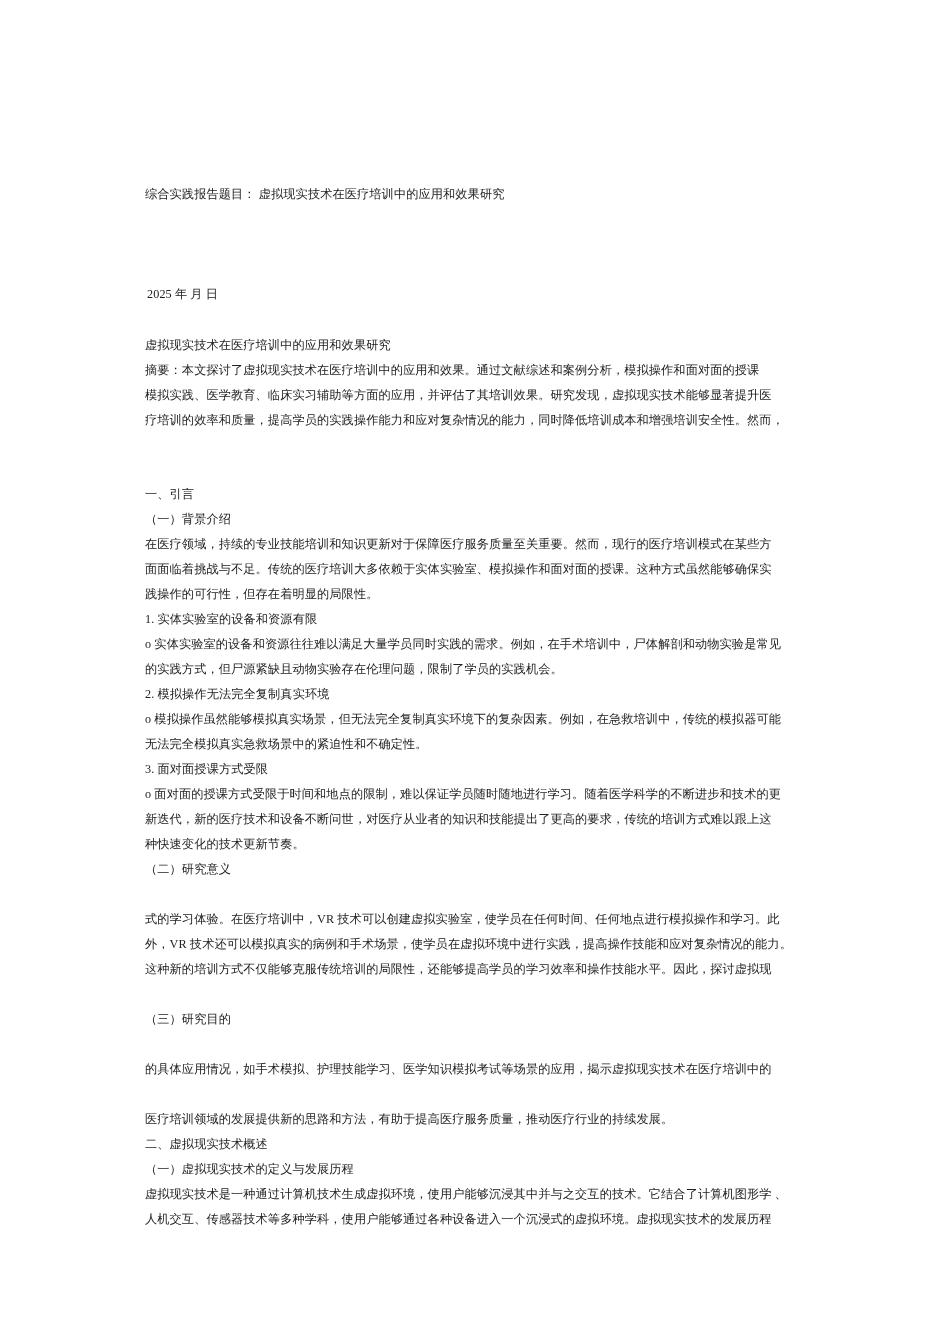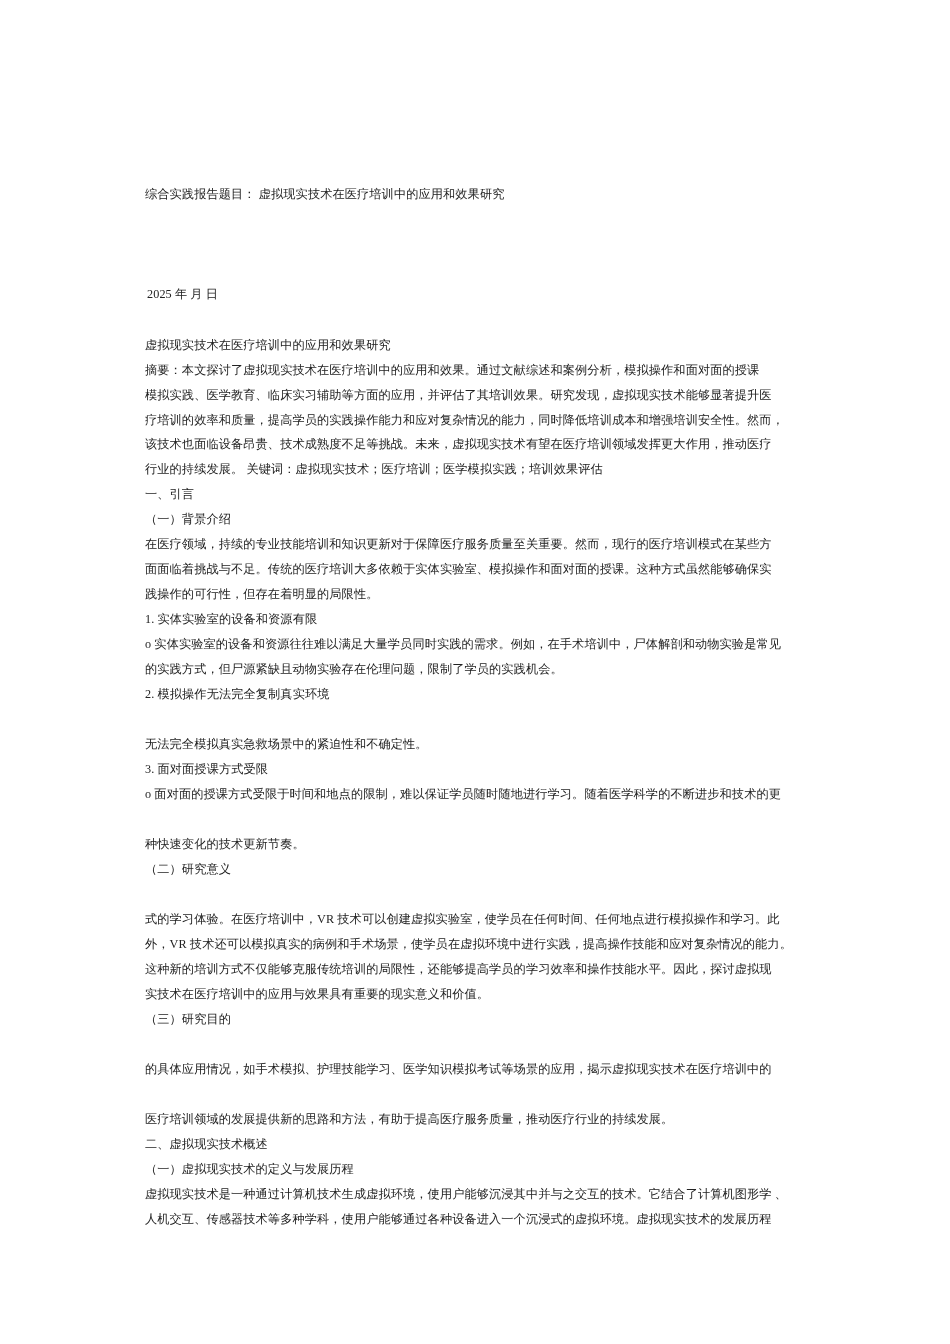--- a/index.html
+++ b/index.html
@@ -14,40 +14,39 @@
 <body>
 
 <div class="page">
   <div class="line title-line">综合实践报告题目：  虚拟现实技术在医疗培训中的应用和效果研究</div>
   <div class="line date-line">2025 年 月 日</div>
 
   <div class="line" style="top:319px">虚拟现实技术在医疗培训中的应用和效果研究</div>
   <div class="line" style="top:344px">摘要：本文探讨了虚拟现实技术在医疗培训中的应用和效果。通过文献综述和案例分析，模拟操作和面对面的授课</div>
   <div class="line" style="top:394px">疗培训的效率和质量，提高学员的实践操作能力和应对复杂情况的能力，同时降低培训成本和增强培训安全性。然而，</div>
   <div class="line" style="top:369px">模拟实践、医学教育、临床实习辅助等方面的应用，并评估了其培训效果。研究发现，虚拟现实技术能够显著提升医</div>
-  <div class="line" style="top:418px">该技术也面临设备昂贵、技术成熟度不足等挑战。未来，虚拟现实技术有望在医疗培训领域发挥更大作用，推动医疗</div>
-  <div class="line" style="top:443px">行业的持续发展。 关键词：虚拟现实技术；医疗培训；医学模拟实践；培训效果评估</div>
   <div class="line" style="top:468px">一、引言</div>
   <div class="line" style="top:493px">（一）背景介绍</div>
   <div class="line" style="top:543px">面面临着挑战与不足。传统的医疗培训大多依赖于实体实验室、模拟操作和面对面的授课。这种方式虽然能够确保实</div>
   <div class="line" style="top:518px">在医疗领域，持续的专业技能培训和知识更新对于保障医疗服务质量至关重要。然而，现行的医疗培训模式在某些方</div>
   <div class="line" style="top:568px">践操作的可行性，但存在着明显的局限性。</div>
   <div class="line" style="top:593px">1. 实体实验室的设备和资源有限</div>
   <div class="line" style="top:618px">o 实体实验室的设备和资源往往难以满足大量学员同时实践的需求。例如，在手术培训中，尸体解剖和动物实验是常见</div>
   <div class="line" style="top:643px">的实践方式，但尸源紧缺且动物实验存在伦理问题，限制了学员的实践机会。</div>
   <div class="line" style="top:668px">2. 模拟操作无法完全复制真实环境</div>
+  <div class="line" style="top:693px">o 模拟操作虽然能够模拟真实场景，但无法完全复制真实环境下的复杂因素。例如，在急救培训中，传统的模拟器可能</div>
   <div class="line" style="top:718px">无法完全模拟真实急救场景中的紧迫性和不确定性。</div>
   <div class="line" style="top:743px">3. 面对面授课方式受限</div>
   <div class="line" style="top:768px">o 面对面的授课方式受限于时间和地点的限制，难以保证学员随时随地进行学习。随着医学科学的不断进步和技术的更</div>
+  <div class="line" style="top:793px">新迭代，新的医疗技术和设备不断问世，对医疗从业者的知识和技能提出了更高的要求，传统的培训方式难以跟上这</div>
   <div class="line" style="top:818px">种快速变化的技术更新节奏。</div>
   <div class="line" style="top:843px">（二）研究意义</div>
   <div class="line" style="top:893px">式的学习体验。在医疗培训中，VR 技术可以创建虚拟实验室，使学员在任何时间、任何地点进行模拟操作和学习。此</div>
   <div class="line" style="top:918px">外，VR 技术还可以模拟真实的病例和手术场景，使学员在虚拟环境中进行实践，提高操作技能和应对复杂情况的能力。</div>
   <div class="line" style="top:943px">这种新的培训方式不仅能够克服传统培训的局限性，还能够提高学员的学习效率和操作技能水平。因此，探讨虚拟现</div>
-  <div class="line" style="top:968px">实技术在医疗培训中的应用与效果具有重要的现实意义和价值。</div>
   <div class="line" style="top:993px">（三）研究目的</div>
   <div class="line" style="top:1043px">的具体应用情况，如手术模拟、护理技能学习、医学知识模拟考试等场景的应用，揭示虚拟现实技术在医疗培训中的</div>
   <div class="line" style="top:1093px">医疗培训领域的发展提供新的思路和方法，有助于提高医疗服务质量，推动医疗行业的持续发展。</div>
   <div class="line" style="top:1118px">二、虚拟现实技术概述</div>
   <div class="line" style="top:1143px">（一）虚拟现实技术的定义与发展历程</div>
   <div class="line" style="top:1168px">虚拟现实技术是一种通过计算机技术生成虚拟环境，使用户能够沉浸其中并与之交互的技术。它结合了计算机图形学 、</div>
   <div class="line" style="top:1193px">人机交互、传感器技术等多种学科，使用户能够通过各种设备进入一个沉浸式的虚拟环境。虚拟现实技术的发展历程</div>
 </div>
 
 </body></html>

